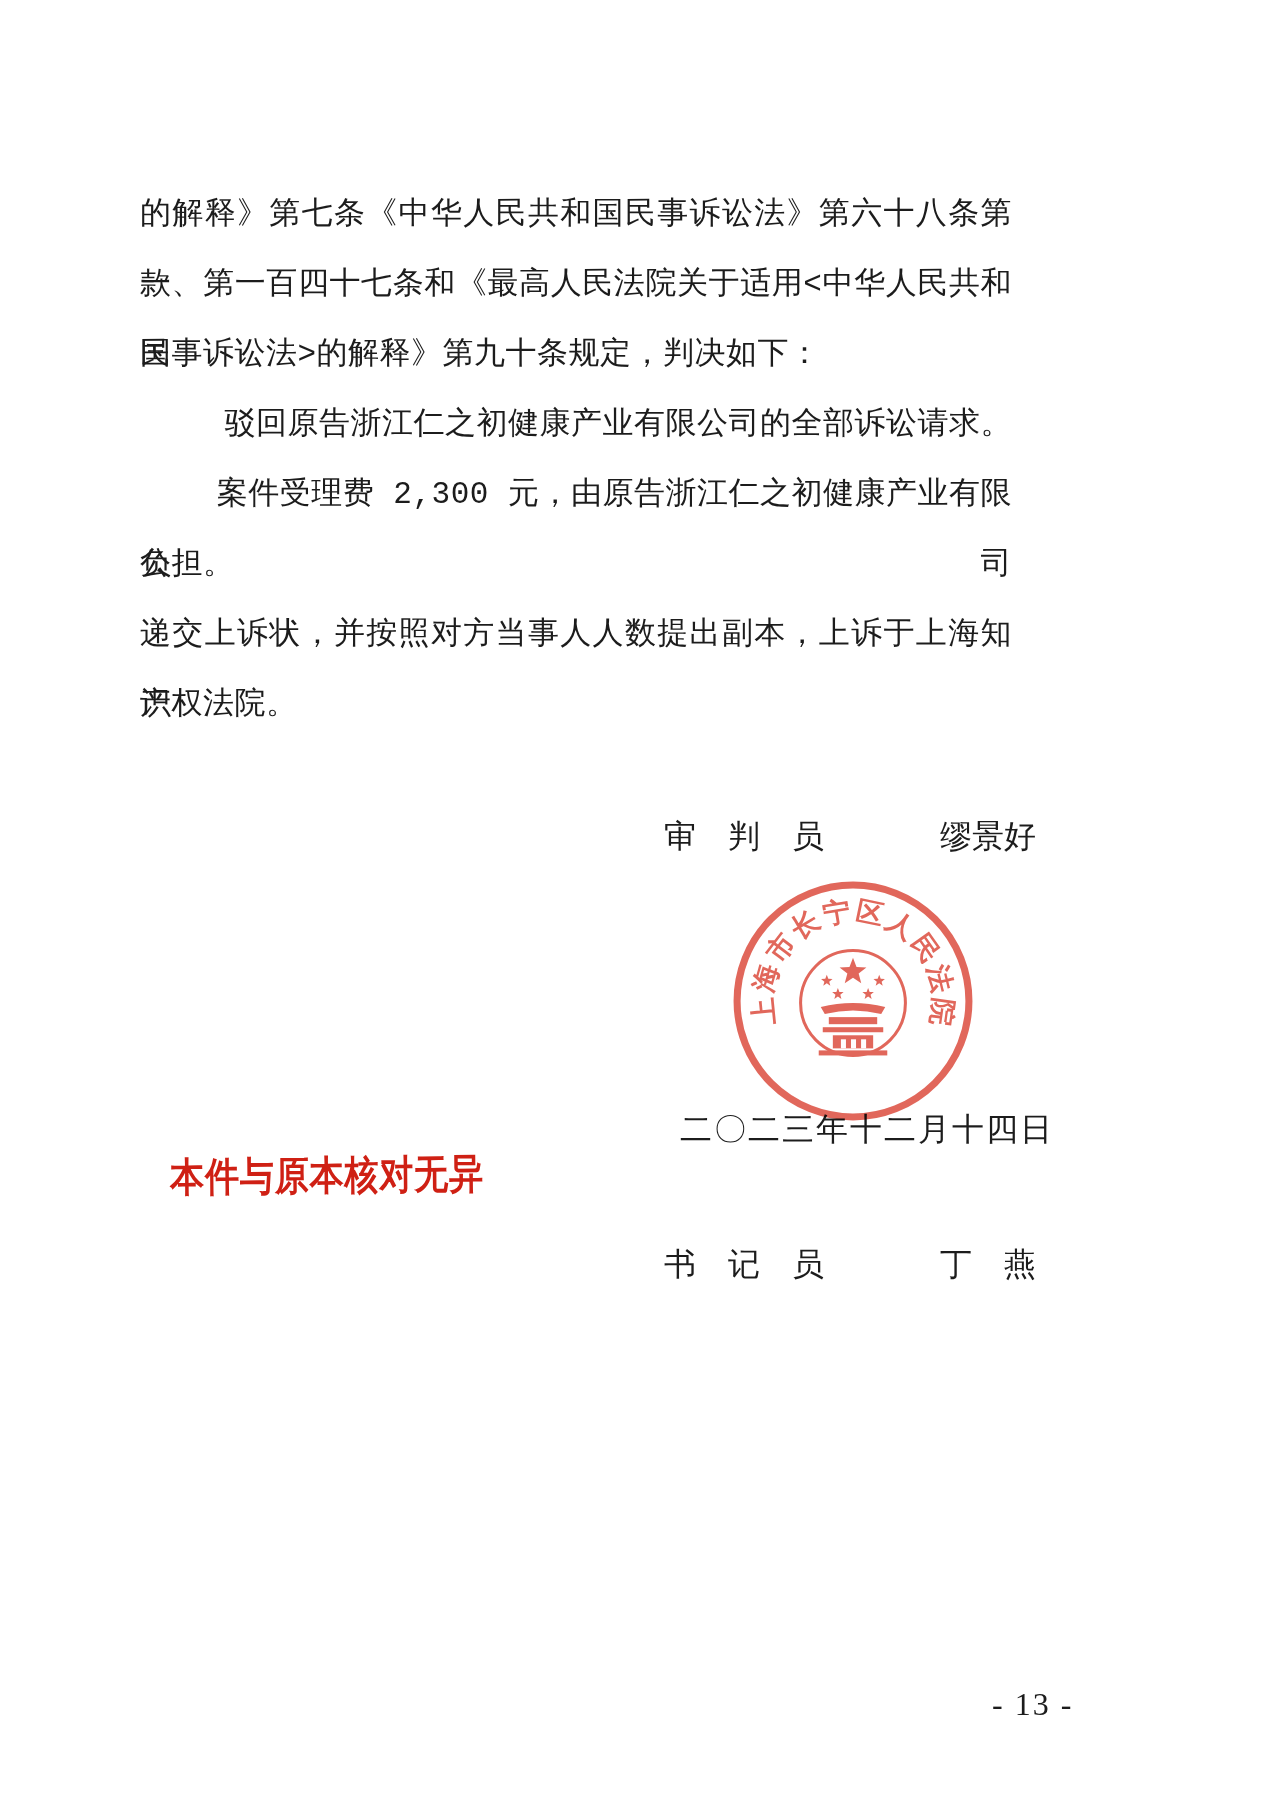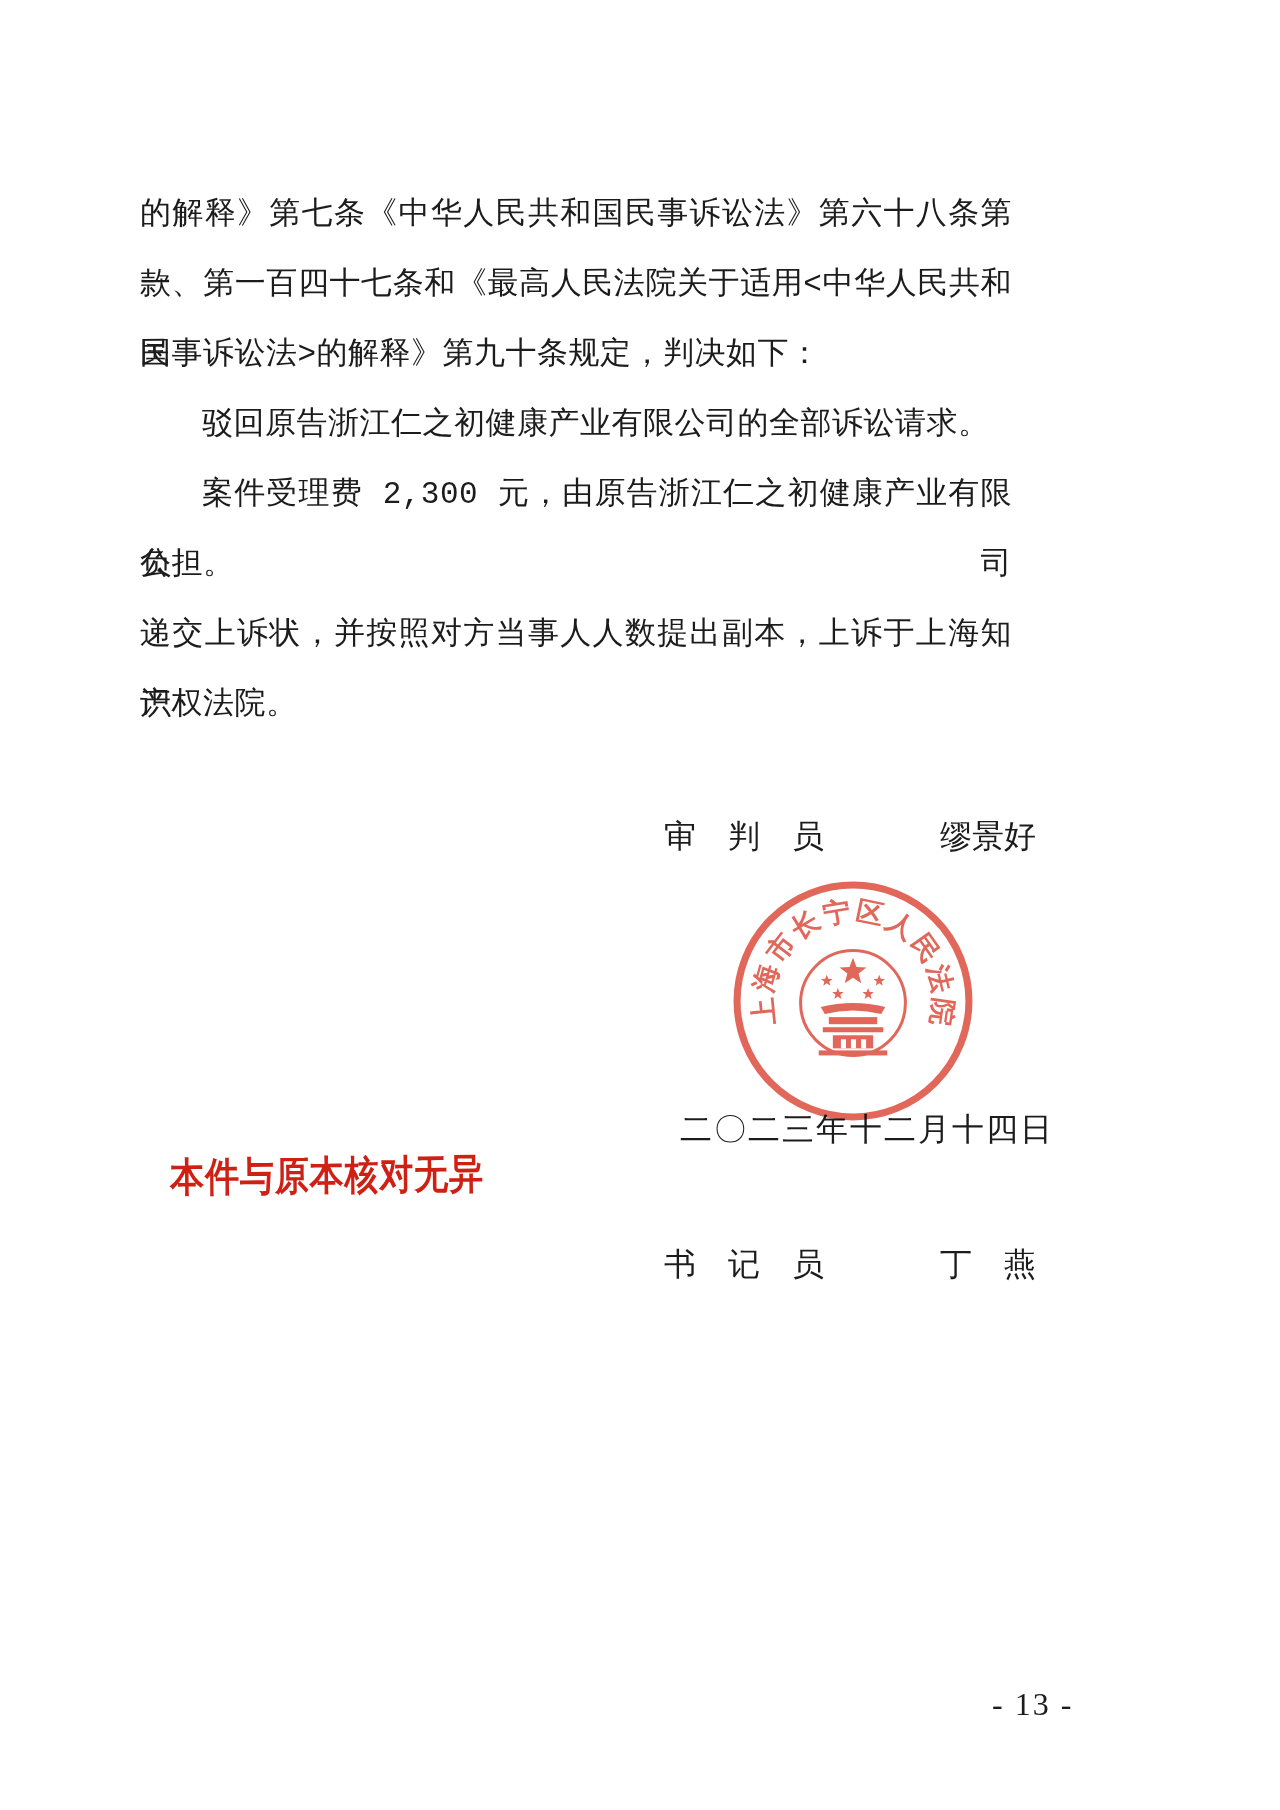--- a/index.html
+++ b/index.html
@@ -32,21 +32,21 @@
     white-space:nowrap;
     text-align:left;
     letter-spacing:.5px;
   }
   .line.fill{
     white-space:normal;
     text-align:justify;
     text-align-last:justify;
     text-justify:inter-character;
   }
-  .line.indent{text-indent:2em;}
+  .line.indent{text-indent:2em;text-align:right;}
   
   .sig-row{
     position:absolute;
     left:664px;width:372px;
     display:flex;justify-content:space-between;
     font-size:32px;line-height:1.15;
     color:var(--ink);
   }
   .sig-judge{top:818px;}
   .sig-clerk{top:1246px;}

